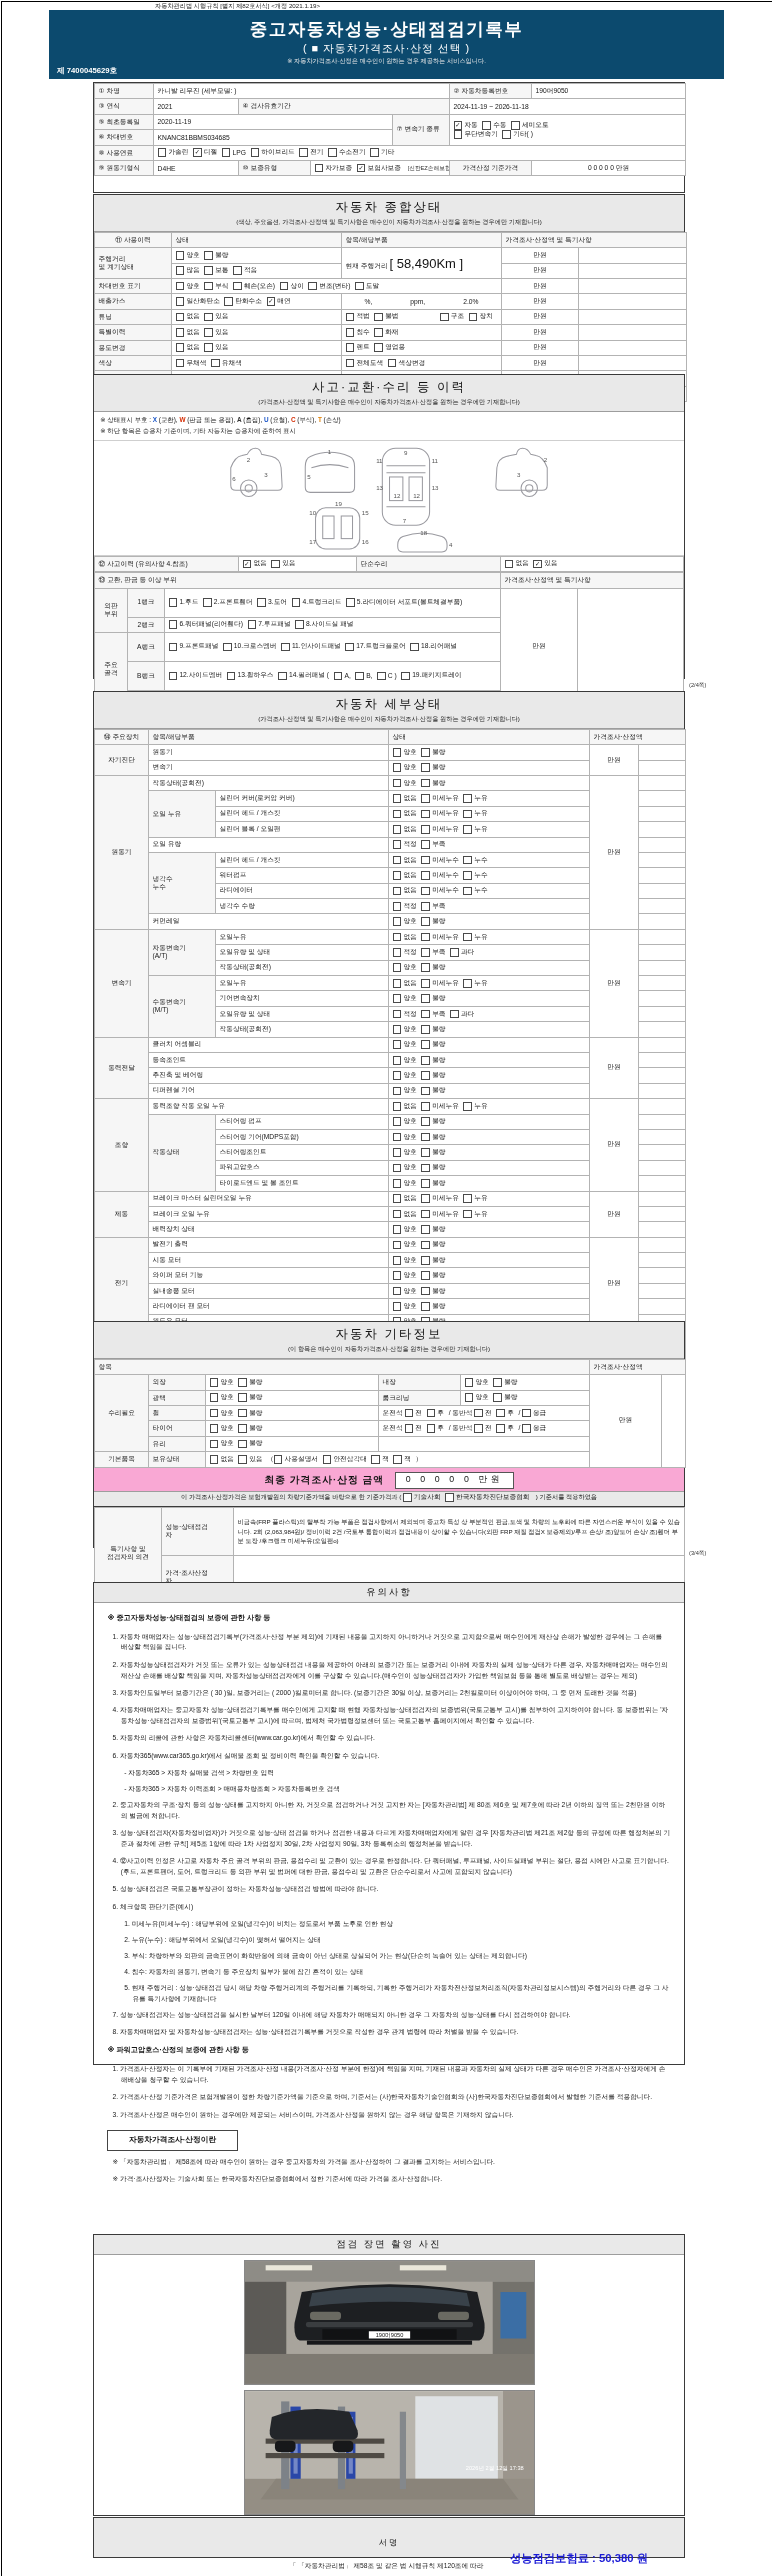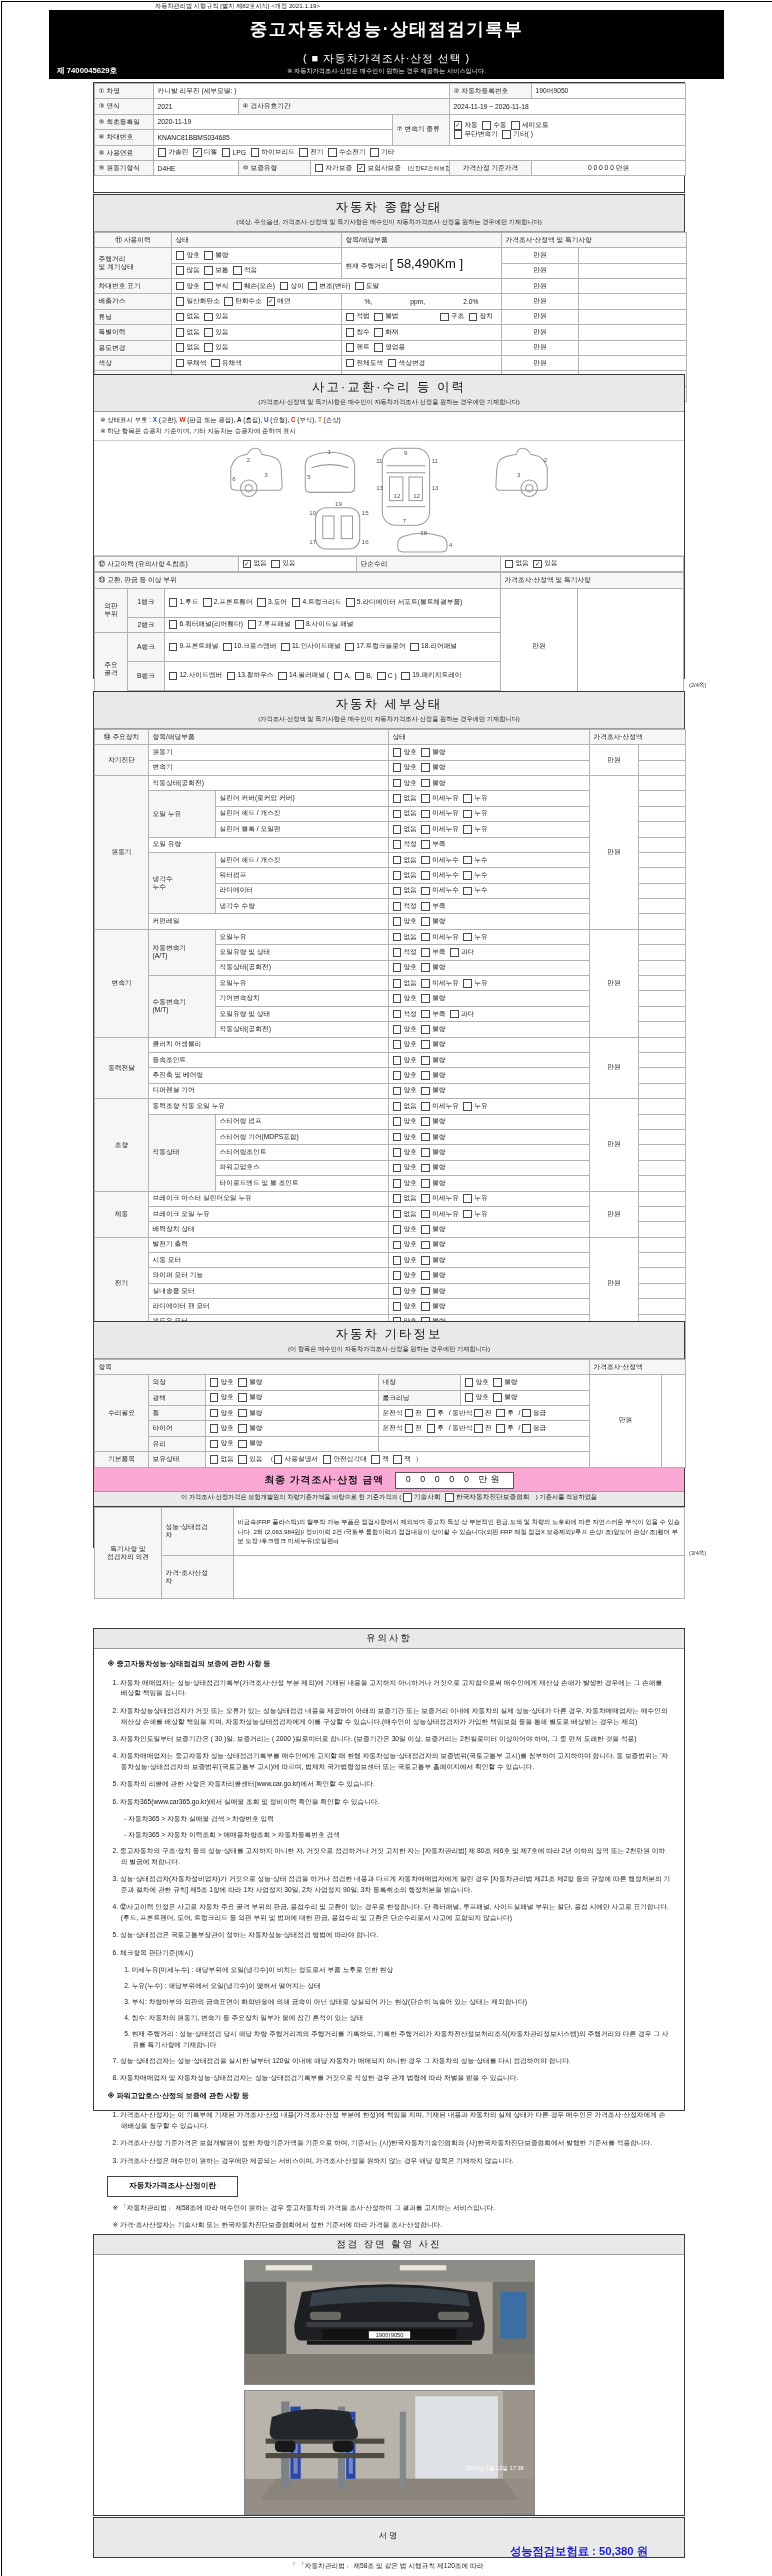--- a/index.html
+++ b/index.html
@@ -1,21 +1,21 @@
 <!DOCTYPE html>
 <html style="font-size:8.2px"><head>
 <meta charset="utf-8">
 <style>
 html,body{margin:0;padding:0}
 body{width:773px;height:2576px;background:#fff;font-family:"Liberation Sans","DejaVu Sans",sans-serif;color:#141414;position:relative;overflow:hidden}
 .pageborder{position:absolute;left:0.5px;top:0.5px;width:771px;height:2574px;border:0.5px solid #000}
 .topnote{position:absolute;left:155px;top:2.1px;font-size:6.2px;color:#222}
-.band{position:absolute;left:49px;top:10.3px;width:675px;height:69px;background:#000000;color:#fff;text-align:center;box-sizing:border-box}
+.band{position:absolute;left:49px;top:10.3px;width:675px;height:69px;background:#0c4a6e;color:#fff;text-align:center;box-sizing:border-box}
 .band .t{font-size:17.5px;font-weight:bold;letter-spacing:1.5px;margin-top:6.7px}
-.band .s{font-size:10.8px;margin-top:11px;letter-spacing:1px}
+.band .s{font-size:10.8px;margin-top:1px;letter-spacing:1px}
 .band .n{font-size:6.2px;margin-top:1.5px;color:#e8e8e8}
 .docno{position:absolute;left:57px;top:66px;font-size:7.7px;font-weight:bold;color:#fff}
 .blk{position:absolute;left:93px;width:592px;border:1px solid #3a3a3a;background:#fff;box-sizing:border-box}
 .hd{background:#e9e9e9;text-align:center;padding:3.6px 0 4.1px;border-bottom:0.5px solid #9d9d9d}
 .hd .t{font-size:12.4px;letter-spacing:2.1px;color:#111}
 .hd .s{font-size:6.2px;margin-top:2.1px;color:#222}
 table{border-collapse:collapse;table-layout:fixed;width:100%}
 td{border:0.5px solid #b3b3b3;font-size:6.7px;padding:1px 3.6px;overflow:hidden;white-space:nowrap;height:12.4px;background:#fff}
 td.lab{background:#f6f6f6;white-space:pre-line;line-height:1.25}
 td.g{text-align:center}
@@ -35,21 +35,21 @@
 .finalrow .l{font-size:9.8px;font-weight:bold;letter-spacing:1px}
 .finalnote{font-size:6.2px;text-align:center;background:#e9e9e9;padding:1px 0 4.1px;border-bottom:1px solid #3a3a3a}
 .opline{font-size:6.2px;white-space:normal;line-height:1.5}
 .ntbody{padding:7.2px 13.4px 5.2px;font-size:6.7px;line-height:1.6}
 .ni{margin:0 0 6.7px;white-space:normal;padding-left:13.4px;text-indent:-8.2px}
 .nsub .ni{padding-left:25px;margin-bottom:5.2px}
 .nh{font-size:7.2px;margin:2.1px 0 8.2px;font-weight:bold}
 .nbox{border:0.5px solid #444;display:inline-block;padding:3.1px 20.6px;font-size:7.7px;font-weight:bold;margin:3.1px 0 6.2px}
 .photo{display:block;margin:5.2px auto;border:0.5px solid #888}
 .signband{position:absolute;left:93px;width:592px;background:#e9e9e9;border:1px solid #3a3a3a;box-sizing:border-box}
-.signband .s1{text-align:center;font-size:8.2px;margin-top:12px;letter-spacing:2.1px}
+.signband .s1{text-align:center;font-size:8.2px;margin-top:19px;letter-spacing:2.1px}
 .signband .fee{text-align:right;padding-right:36px;font-size:11.3px;font-weight:bold;color:#1b1bd6;margin-top:3.1px}
 .footnote{position:absolute;left:0;width:773px;text-align:center;font-size:6.7px;color:#222}
 svg text{font-family:"Liberation Sans","DejaVu Sans",sans-serif}
 </style>
 </head>
 <body>
 
 <div class="pageborder"></div>
 <div class="topnote">자동차관리법 시행규칙 [별지 제82호서식] &lt;개정 2021.1.19&gt;</div>
 
@@ -1318,21 +1318,21 @@
     <tr>
       <td class="lab" style="height:40px">가격·조사산정
 자</td>
       <td class="opline"></td>
     </tr>
   </tbody>
     </table>
 </div>
 <div class="pgmark" style="left:689px;top:1550px">(3/4쪽)</div>
 
-<div class="blk" style="top:1628px;height:483px">
+<div class="blk" style="top:1582px;height:483px">
   <div class="hd" style="padding:2.6px 0 3.1px">
       <div class="t" style="font-size:9.3px">유의사항</div>
     </div>
   <div class="ntbody">
     <div class="nh">※ 중고자동차성능·상태점검의 보증에 관한 사항 등</div>
     <div>
         <div class="ni">1.  자동차 매매업자는 성능·상태점검기록부(가격조사·산정 부분 제외)에 기재된 내용을 고지하지 아니하거나 거짓으로 고지함으로써 매수인에게 재산상 손해가 발생한 경우에는 그 손해를 배상할 책임을 집니다.</div>
         <div class="ni">2.  자동차성능상태점검자가 거짓 또는 오류가 있는 성능상태점검 내용을 제공하여 아래의 보증기간 또는 보증거리 이내에 자동차의 실제 성능·상태가 다른 경우, 자동차매매업자는 매수인의 재산상 손해를 배상할 책임을 지며, 자동차성능상태점검자에게 이를 구상할 수 있습니다.(매수인이 성능상태점검자가 가입한 책임보험 등을 통해 별도로 배상받는 경우는 제외)</div>
         <div class="ni">3.  자동차인도일부터 보증기간은 ( 30 )일, 보증거리는 ( 2000 )킬로미터로 합니다. (보증기간은 30일 이상, 보증거리는 2천킬로미터 이상이어야 하며, 그 중 먼저 도래한 것을 적용)</div>
         <div class="ni">4.  자동차매매업자는 중고자동차 성능·상태점검기록부를 매수인에게 고지할 때 현행 자동차성능·상태점검자의 보증범위(국토교통부 고시)를 첨부하여 고지하여야 합니다. 동 보증범위는 '자동차성능·상태점검자의 보증범위'(국토교통부 고시)에 따르며, 법제처 국가법령정보센터 또는 국토교통부 홈페이지에서 확인할 수 있습니다.</div>

